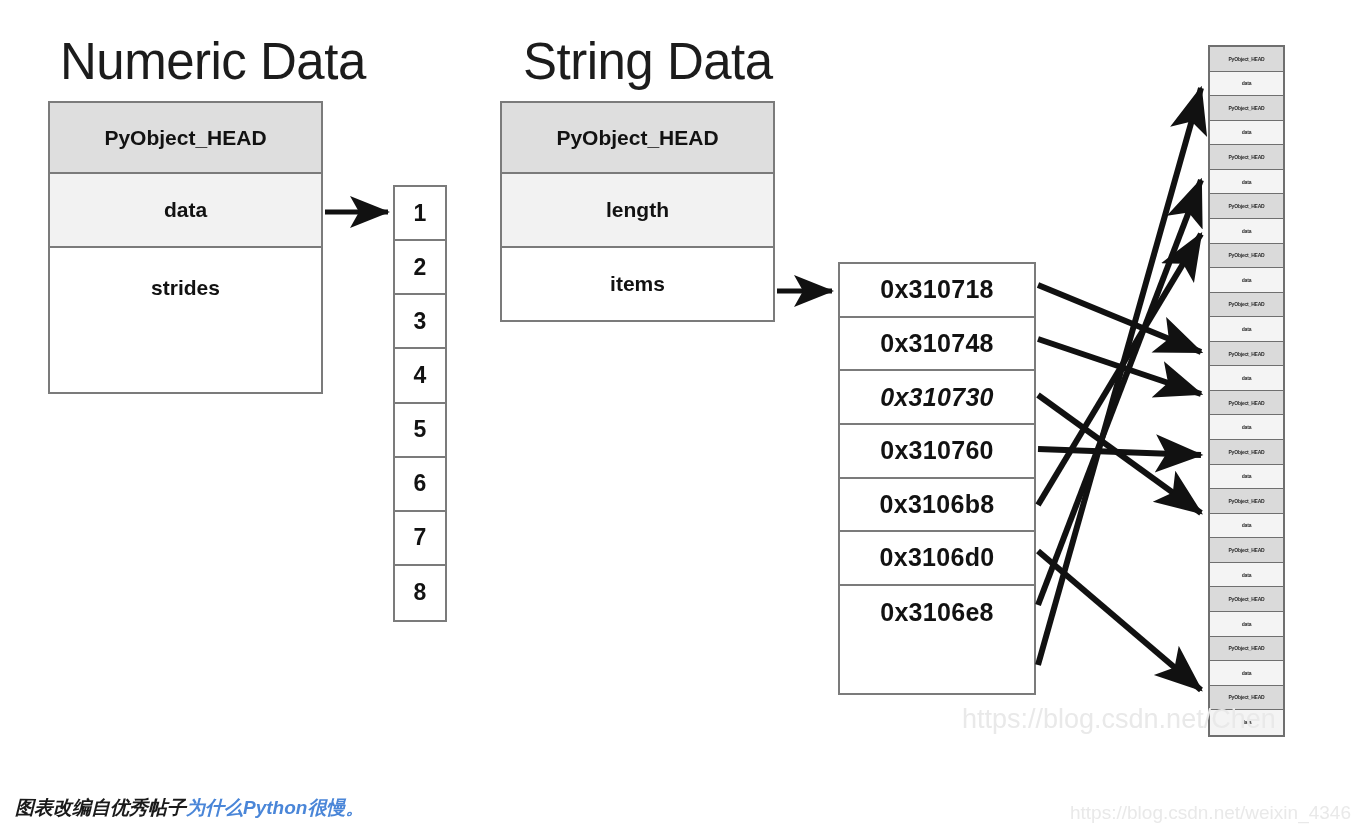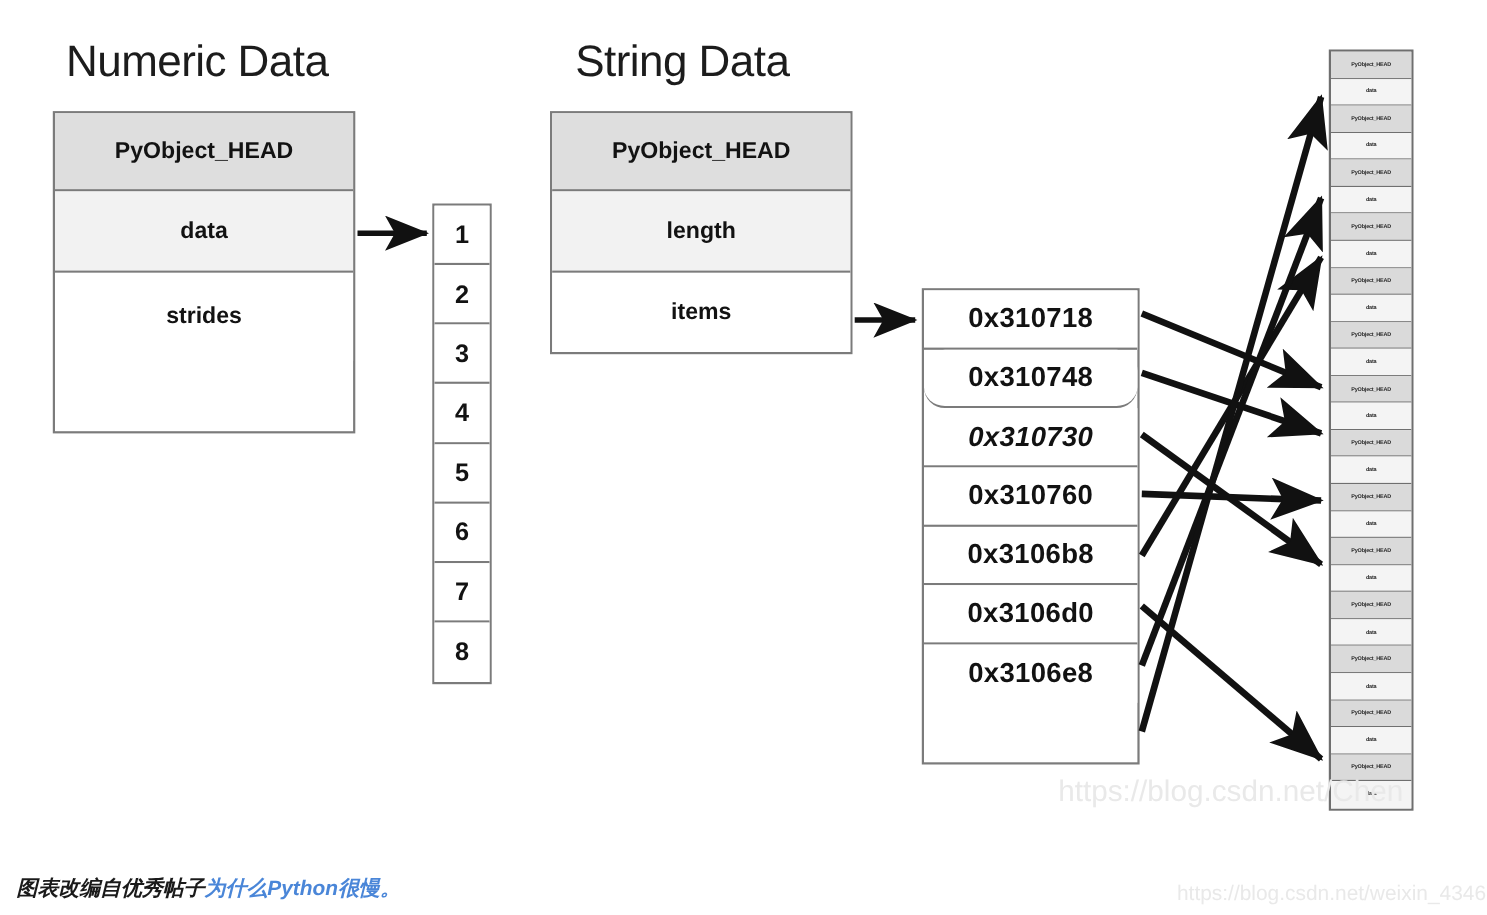--- a/index.html
+++ b/index.html
@@ -15,21 +15,21 @@
     position: relative;
     width: 1352px;
     height: 832px;
     background: #ffffff;
     overflow: hidden;
   }
 
   
   .diagram-title {
     position: absolute;
-    font-size: 40px;
+    font-size: 51px;
     font-weight: 400;
     letter-spacing: -0.5px;
     color: #1c1c1c;
     white-space: nowrap;
     line-height: 1;
   }
 
   
   .struct-box {
     position: absolute;
@@ -157,21 +157,21 @@
   <div class="diagram-title" style="left:523px; top:36px;">String Data</div>
 
   <div class="struct-box" style="left:500px; top:101px; width:275px; height:221px;">
     <div class="struct-row shade-dark" style="height:71px;">PyObject_HEAD</div>
     <div class="struct-row shade-light" style="height:74px;">length</div>
     <div class="struct-row" style="height:72px;text-align:right;">items</div>
   </div>
 
   <div class="cell-col" style="left:838px; top:262px; width:198px; height:433px;text-align:right;">
       <div class="cell addr-cell" style="height: 53.625px;">0x310718</div>
-      <div class="cell addr-cell" style="height: 53.625px; border-radius: 19px;">0x310748</div>
+      <div class="cell addr-cell" style="height: 53.625px;">0x310748</div>
       <div class="cell addr-cell" style="height: 53.625px; font-style: italic;">0x310730</div>
       <div class="cell addr-cell" style="height: 53.625px;">0x310760</div>
       <div class="cell addr-cell" style="height: 53.625px;">0x3106b8</div>
       <div class="cell addr-cell" style="height: 53.625px;">0x3106d0</div>
       <div class="cell addr-cell" style="height: 53.625px;">0x3106e8</div>
     </div>
 
   <div class="mini-col" style="left:1208px; top:45px; width:77px; height:692px;">
       <div class="mini-cell head" style="height: 24.5714px;">PyObject_HEAD</div>
       <div class="mini-cell body" style="height: 24.5714px;">data</div>

